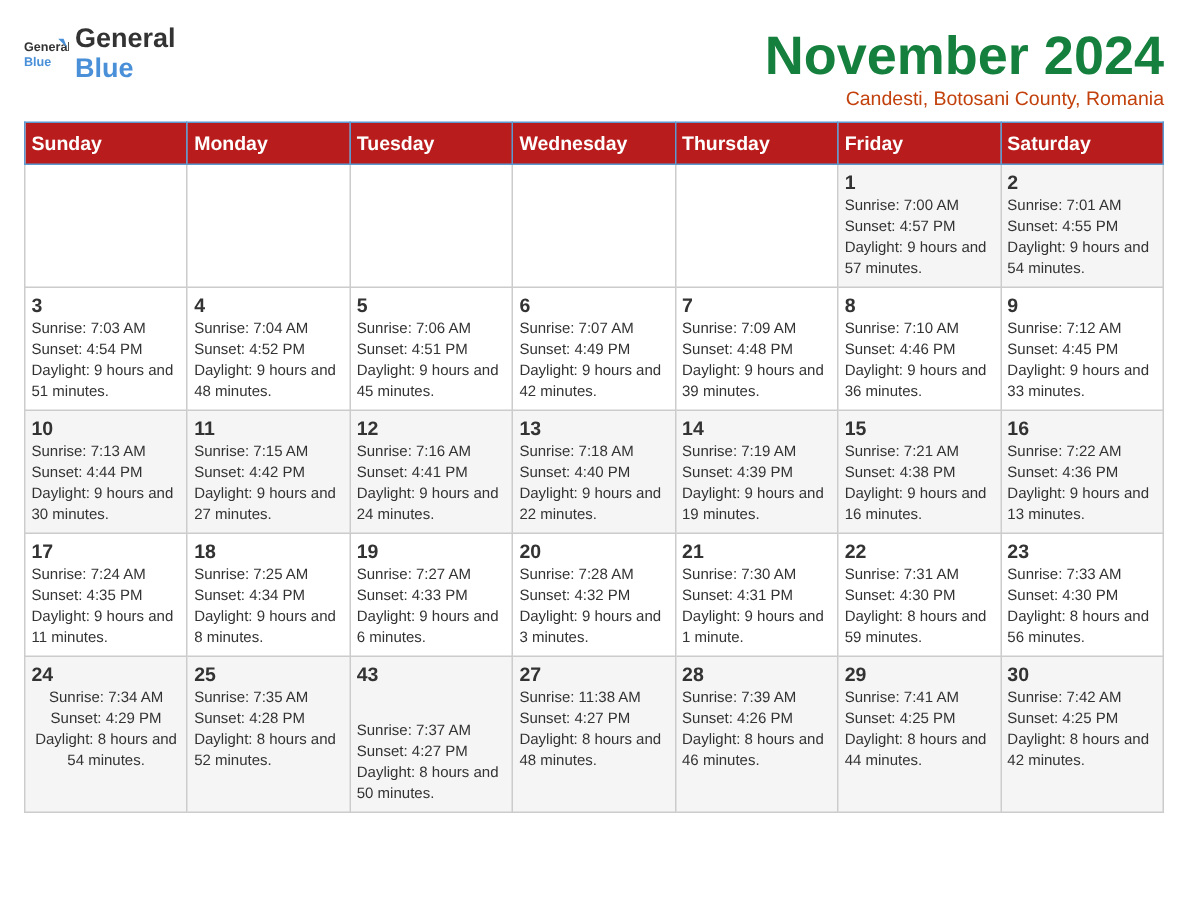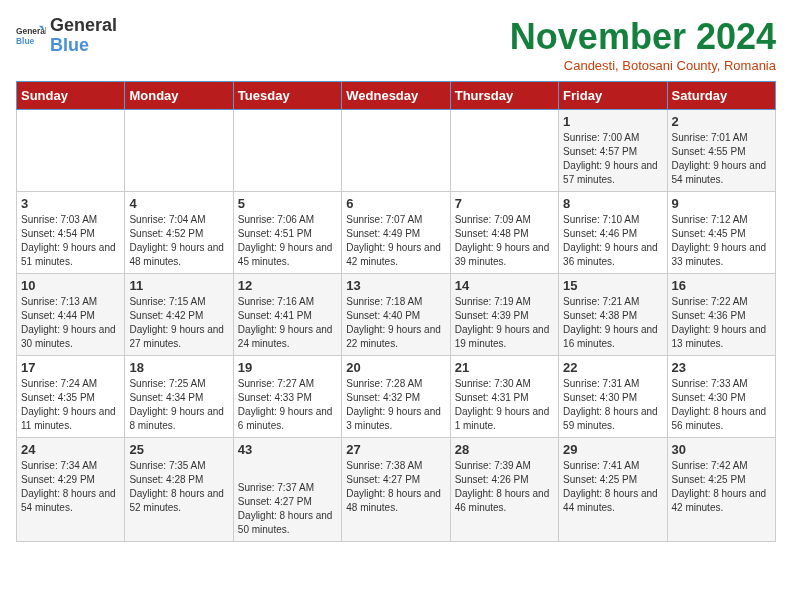--- a/index.html
+++ b/index.html
@@ -273,39 +273,39 @@
         <td>
           <span class="day-number">23</span>
           <div class="day-info" style="white-space: pre-line;">Sunrise: 7:33 AM
 Sunset: 4:30 PM
 Daylight: 8 hours and 56 minutes.</div>
         </td>
       </tr>
       <tr>
         <td>
           <span class="day-number">24</span>
-          <div class="day-info" style="white-space: pre-line;">Sunrise: 7:34 AM
+          <div class="day-info" style="white-space: pre-line; text-align: center;">Sunrise: 7:34 AM
 Sunset: 4:29 PM
 Daylight: 8 hours and 54 minutes.</div>
         </td>
         <td>
           <span class="day-number">25</span>
           <div class="day-info" style="white-space: pre-line;">Sunrise: 7:35 AM
 Sunset: 4:28 PM
 Daylight: 8 hours and 52 minutes.</div>
         </td>
         <td>
           <span class="day-number">43</span>
           <div class="day-info" style="white-space: pre-line; margin-top: 24px;">Sunrise: 7:37 AM
 Sunset: 4:27 PM
 Daylight: 8 hours and 50 minutes.</div>
         </td>
         <td>
           <span class="day-number">27</span>
-          <div class="day-info" style="white-space: pre-line;">Sunrise: 7:38 AM
+          <div class="day-info" style="white-space: pre-line;">Sunrise: 11:38 AM
 Sunset: 4:27 PM
 Daylight: 8 hours and 48 minutes.</div>
         </td>
         <td>
           <span class="day-number">28</span>
           <div class="day-info" style="white-space: pre-line;">Sunrise: 7:39 AM
 Sunset: 4:26 PM
 Daylight: 8 hours and 46 minutes.</div>
         </td>
         <td>

